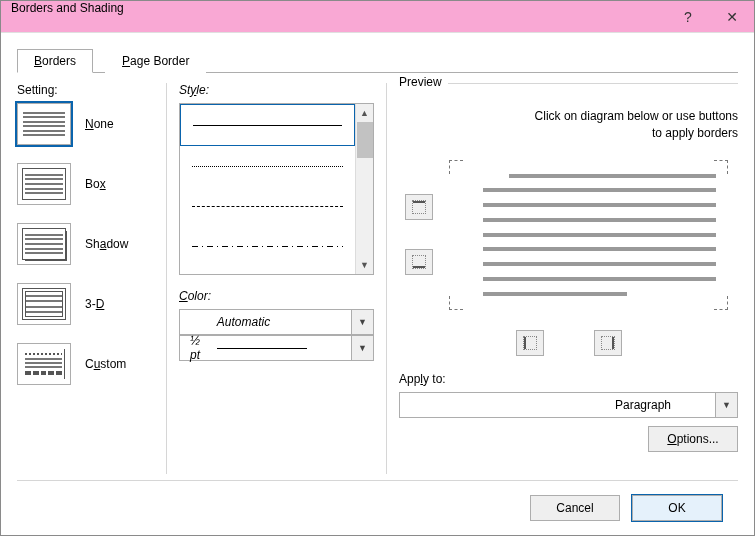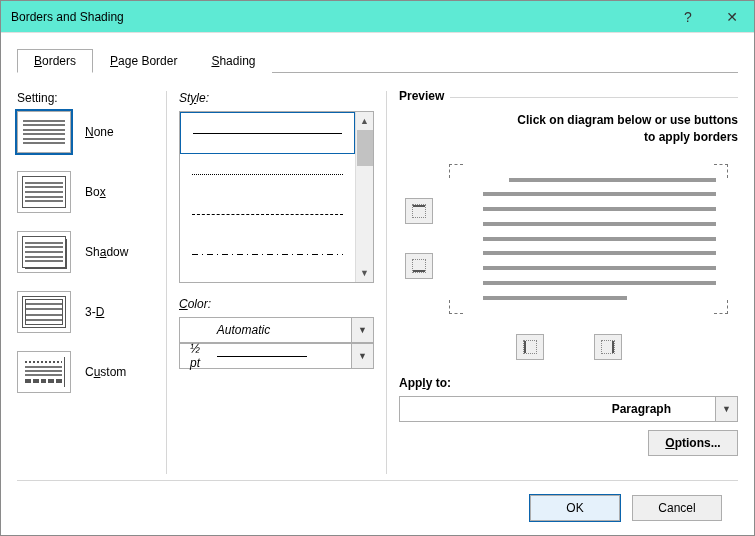--- a/index.html
+++ b/index.html
@@ -14,41 +14,41 @@
     width: 755px;
     height: 536px;
     border: 1px solid #8a8a8a;
     display: flex;
     flex-direction: column;
     background: #fff;
   }
   .titlebar {
     height: 32px;
     display: flex;
-    align-items: center;
     padding-left: 10px;
-    background: #5eead4;
+    background: #f9a8d4;
     border-bottom: 1px solid #e0e0e0;
   }
   .titlebar-title { flex: 1; color: #000; font-size: 12px; }
   .titlebar-btn {
     width: 44px;
     height: 32px;
     display: flex;
     align-items: center;
     justify-content: center;
     font-size: 14px;
     color: #333;
   }
   .tabs {
     display: flex;
     align-items: flex-end;
-    margin: 16px 16px 8px 16px;
+    margin: 16px 16px 0 16px;
     border-bottom: 1px solid #adadad;
     height: 24px;
+    gap: 12px;
   }
   .tab {
     padding: 4px 16px 4px 16px;
     border: 1px solid transparent;
     position: relative;
     bottom: -1px;
     background: #fff;
     color: #000;
   }
   .tab.active {
@@ -151,23 +151,22 @@
     justify-content: center;
     font-size: 9px;
     color: #444;
   }
   .combo-width .combo-text { text-align: left; padding-left: 10px; display:flex; align-items:center; gap:14px; }
   .combo-width .w-line { flex:0 0 90px; height:1px; background:#000; }
 
   .fieldset {
     position: relative;
     border-top: 1px solid #d6d6d6;
-    margin-top: 6px;
-    padding-top: 2px;
-    font-weight: bold;
+    margin-top: 0;
+    padding-top: 12px;
   }
   .fieldset-legend {
     position: absolute;
     top: -9px;
     left: 0;
     background: #fff;
     padding-right: 6px;
   }
 
   .prev-hint { text-align: right; margin: 12px 0 18px 0; line-height: 1.4; }
@@ -259,23 +258,20 @@
     <div class="titlebar-btn">?</div>
     <div class="titlebar-btn">✕</div>
   </div>
 
   <div class="tabs">
     <div class="tab active">
       <span><u class="mn">B</u><span></span>orders</span>
     </div>
     <div class="tab">
       <span><u class="mn">P</u>age Border</span>
-    </div>
-    <div class="tab">
-      <span><u class="mn">S</u>hading</span>
     </div>
   </div>
 
   <div class="body">
 
     <div class="col-setting">
       <div class="sec-label">Setting:</div>
 
       <div class="setting-item selected">
         <div class="setting-swatch">
@@ -444,21 +440,21 @@
           <div class="btn">
             <span><u class="mn">O</u>ptions...</span>
           </div>
         </div>
       </div>
     </div>
 
   </div>
 
   <div class="footer">
+    <div class="btn">
+      <span>Cancel</span>
+    </div>
     <div class="btn primary">
       <span>OK</span>
     </div>
-    <div class="btn">
-      <span>Cancel</span>
-    </div>
   </div>
 
 </div>
 
 </body></html>

